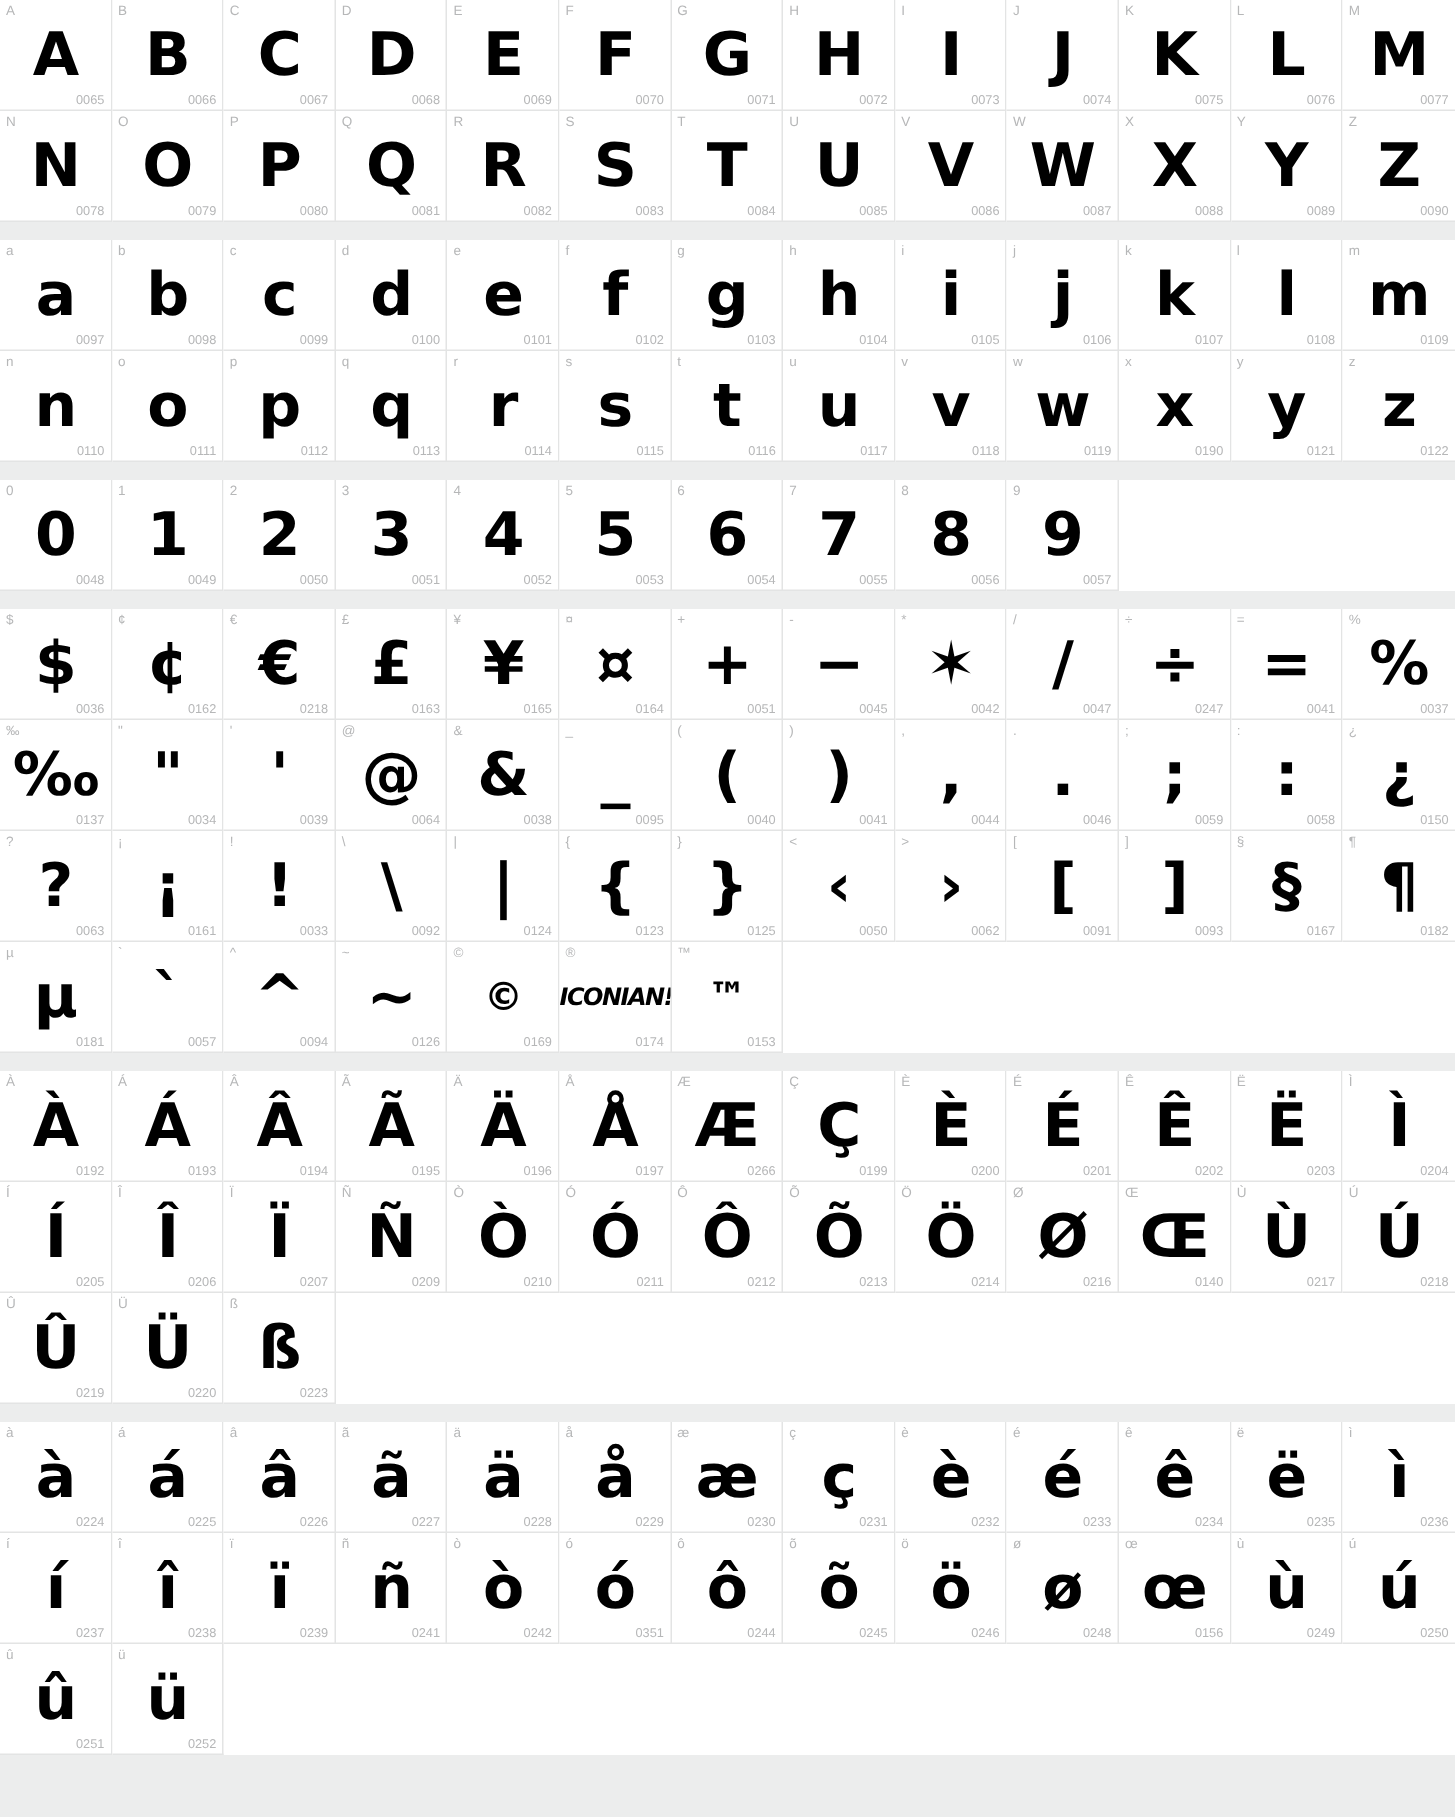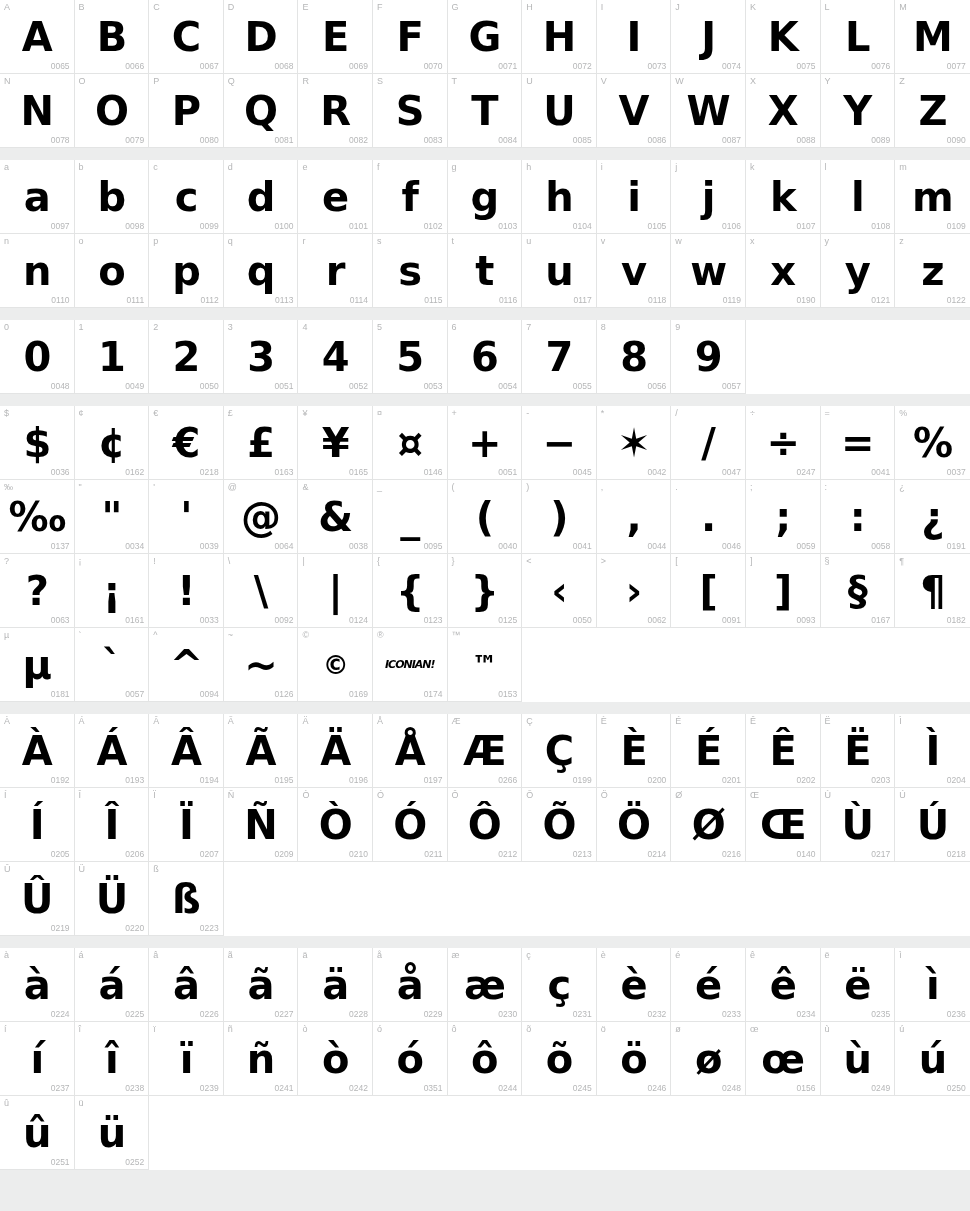--- a/index.html
+++ b/index.html
@@ -61,21 +61,21 @@
     transform: translateY(-50%);
     text-align: center;
     font-size: 40px;
     line-height: 44px;
     color: #000000;
     font-weight: bold;
     font-family: "DejaVu Sans", sans-serif;
     letter-spacing: -1px;
   }
   .cell .glyph.small { font-size: 26px; }
-  .cell .glyph.tiny  { font-size: 11px; font-weight: bold; font-style: italic; }
+  .cell .glyph.tiny  { font-size: 16px; font-weight: bold; font-style: italic; }
 </style>
 </head>
 <body>
 
 <div id="page">
     <div class="block">
       <div class="cell">
         <span class="tl">A</span>
         <div class="glyph">A</div>
         <span class="br">0065</span>
@@ -412,21 +412,21 @@
         <span class="br">0163</span>
       </div>
       <div class="cell">
         <span class="tl">¥</span>
         <div class="glyph">¥</div>
         <span class="br">0165</span>
       </div>
       <div class="cell">
         <span class="tl">¤</span>
         <div class="glyph">¤</div>
-        <span class="br">0146</span>
+        <span class="br">0164</span>
       </div>
       <div class="cell">
         <span class="tl">+</span>
         <div class="glyph">+</div>
         <span class="br">0051</span>
       </div>
       <div class="cell">
         <span class="tl">-</span>
         <div class="glyph">−</div>
         <span class="br">0045</span>
@@ -512,21 +512,21 @@
         <span class="br">0059</span>
       </div>
       <div class="cell">
         <span class="tl">:</span>
         <div class="glyph">:</div>
         <span class="br">0058</span>
       </div>
       <div class="cell lastcol">
         <span class="tl">¿</span>
         <div class="glyph">¿</div>
-        <span class="br">0191</span>
+        <span class="br">0150</span>
       </div>
       <div class="cell">
         <span class="tl">?</span>
         <div class="glyph">?</div>
         <span class="br">0063</span>
       </div>
       <div class="cell">
         <span class="tl">¡</span>
         <div class="glyph">¡</div>
         <span class="br">0161</span>

